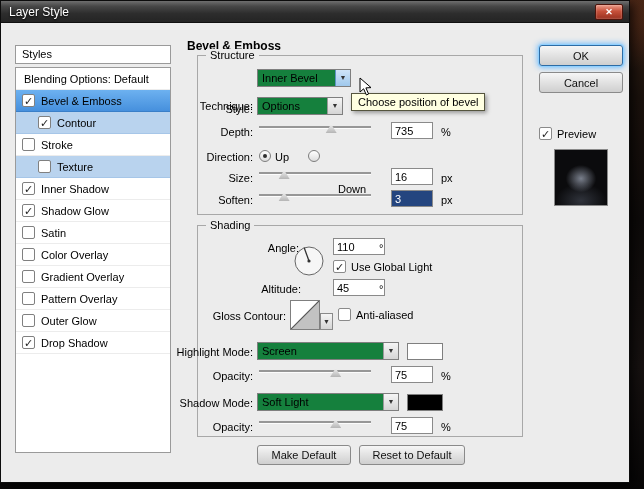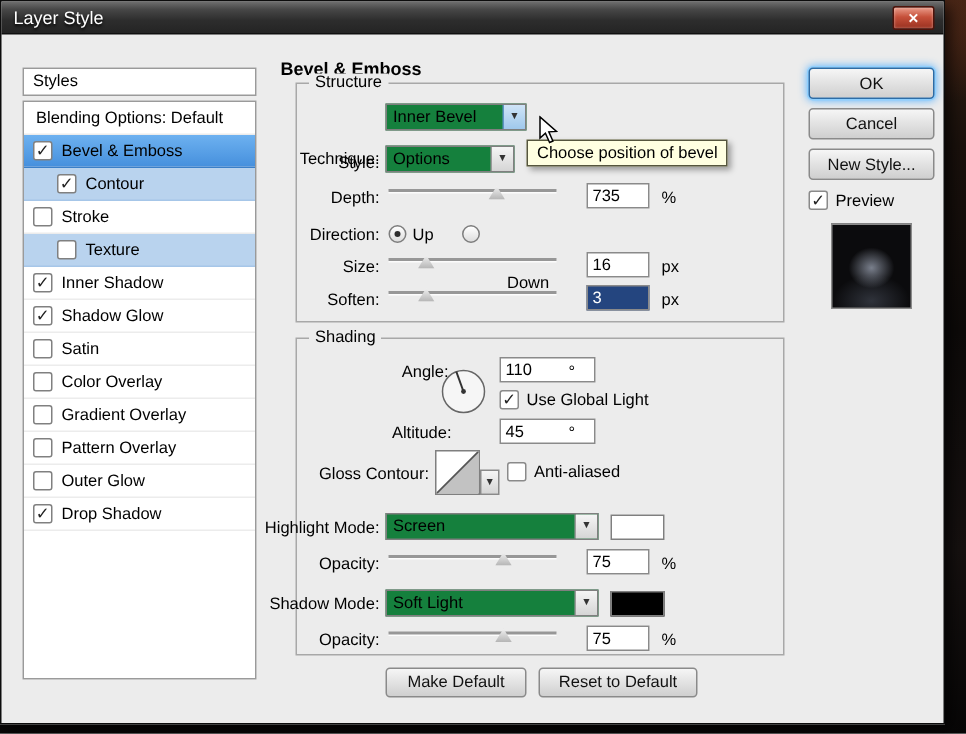--- a/index.html
+++ b/index.html
@@ -68,21 +68,21 @@
   .legend { position:absolute; top:-7px; left:8px; background:#ececec; padding:0 4px; font-size:11px; }
 
   .lbl  { position:absolute; width:100px; font-size:11px; text-align:right; color:#000; }
   .unit { position:absolute; font-size:11px; color:#000; }
   .val {
     position:absolute; width:42px; height:17px;
     border:1px solid #8a8a8a; background:#fff;
     font-size:11px; padding:0 3px; font-family:"Liberation Sans", sans-serif;
   }
   .val.selected { background:#24457f; color:#fff; }
-  .val.narrow { width:64px; }
+  .val.narrow { width:52px; }
 
   .dropdown { position:absolute; height:18px; background:#15803d; border:1px solid #7f7f7f; display:flex; }
   .dd-text { flex:1; font-size:11px; line-height:16px; padding-left:4px; white-space:nowrap; overflow:hidden; }
   .dd-arrow {
     width:15px; border-left:1px solid #9a9a9a;
     background:linear-gradient(#f5f5f5,#d5d5d5);
     font-size:7px; line-height:16px; text-align:center; color:#333;
   }
   .dd-arrow.hot { background:linear-gradient(#cfe4f7,#9fc8ec); border-left-color:#5e93c4; }
 
@@ -332,18 +332,17 @@
     <div class="thumb" style="left:68%;"></div>
   </div>
   <input class="val" style="left: 390px; top: 416px;" value="75">
   <span class="unit" style="left:440px; top:420px;">%</span>
 
   <button class="btn" style="left:256px; top:444px; width:94px; height:20px;">Make Default</button>
   <button class="btn" style="left:358px; top:444px; width:106px; height:20px;">Reset to Default</button>
 
   <button class="btn default" style="left:538px; top:44px; width:84px; height:21px;">OK</button>
   <button class="btn" style="left:538px; top:71px; width:84px; height:21px;">Cancel</button>
-  <button class="btn" style="left:538px; top:98px; width:84px; height:21px;">New Style...</button>
   <span class="checkbox" style="left:538px; top:126px;">✓</span>
   <span class="chk-label" style="left:556px; top:127px;">Preview</span>
   <div class="preview-thumb"></div>
 
 </div>
 
 </body></html>

